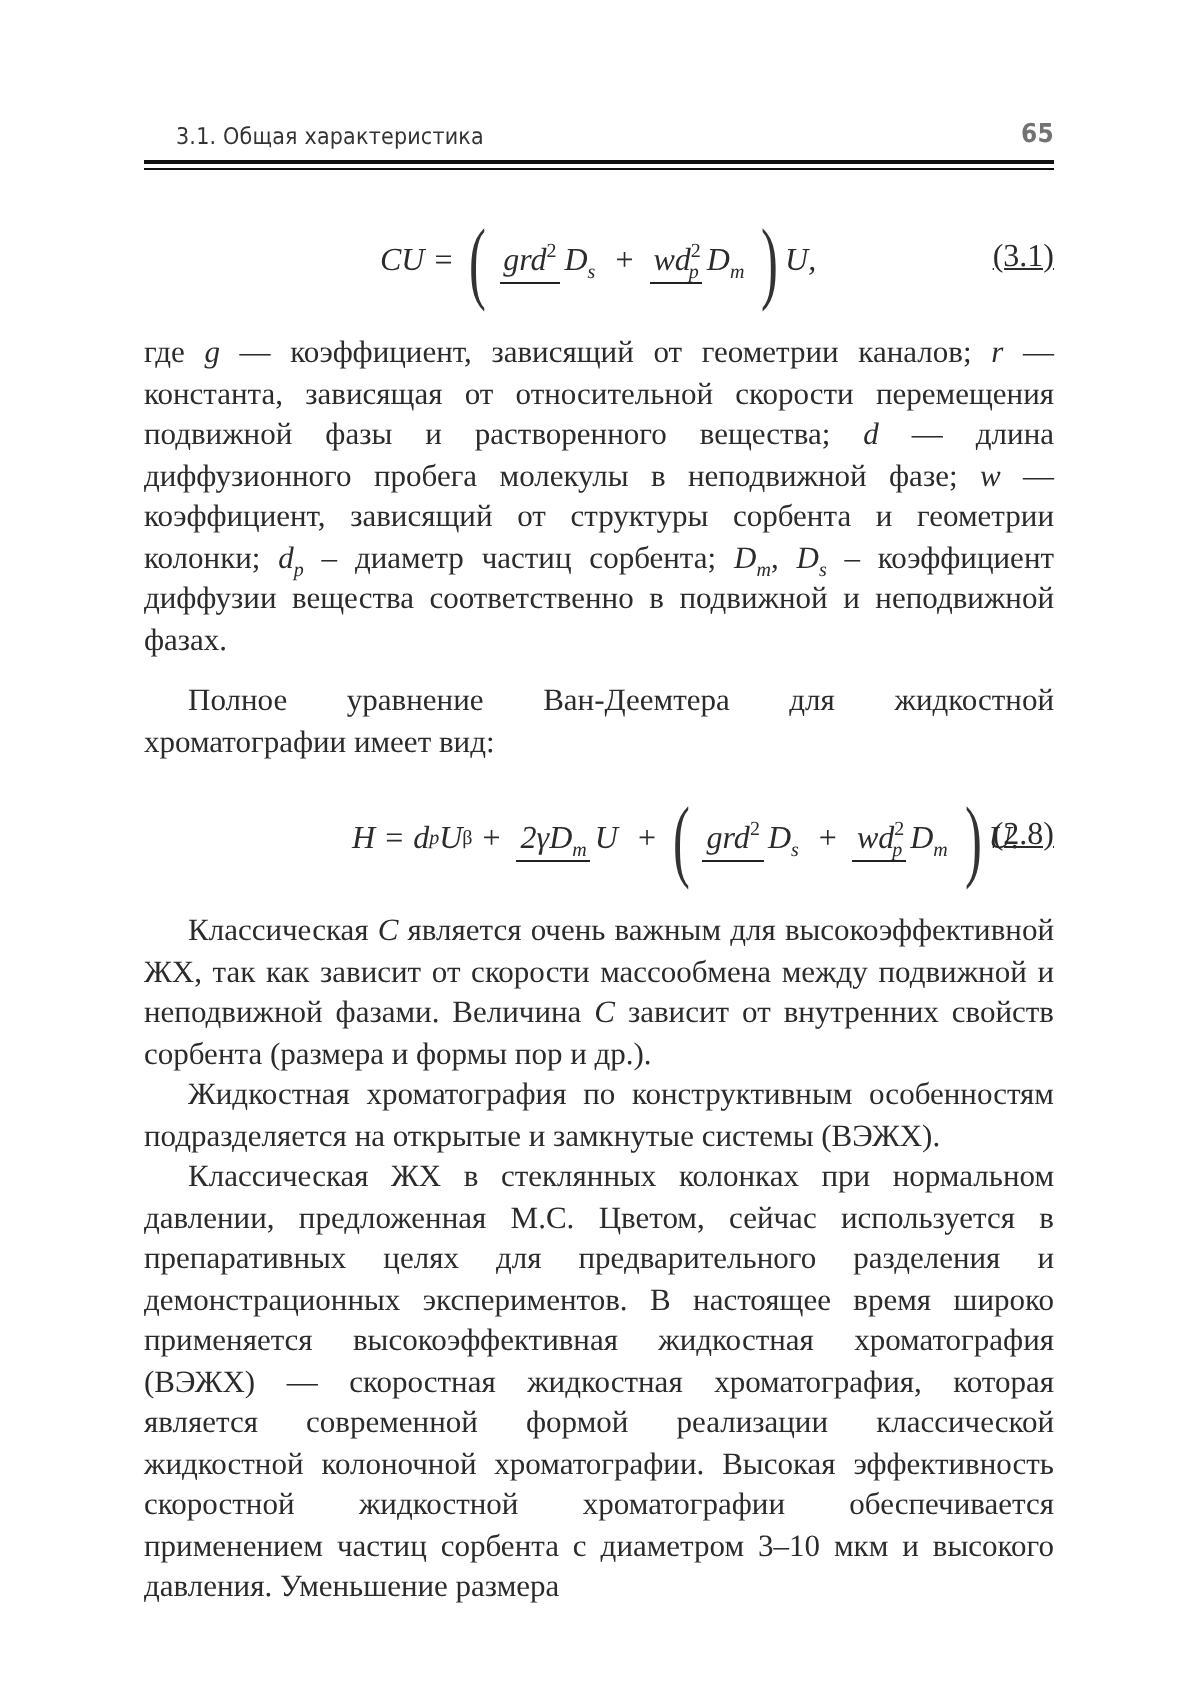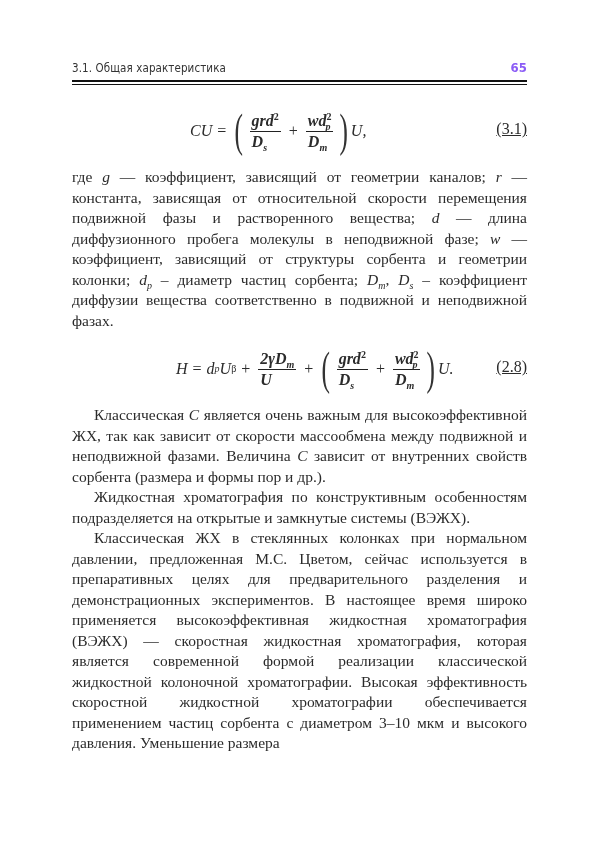--- a/index.html
+++ b/index.html
@@ -7,43 +7,43 @@
       width: 600px; height: 852px; background: #ffffff; color: #2b2b2b;
       position: relative; overflow: hidden;
       font-family: "Liberation Serif", "DejaVu Serif", serif;
     }
     .page { position: absolute; left: 72px; top: 0; width: 455px; }
     .running-head {
       position: absolute; top: 61px; left: 0; width: 455px; height: 16px;
       font-family: "DejaVu Sans Condensed", "DejaVu Sans", "Liberation Sans", sans-serif;
       font-size: 11.5px; color: #333; letter-spacing: 0.1px;
     }
-    .running-head .section { position: absolute; left: 0; top: 0; text-align: center; }
-    .running-head .pageno { position: absolute; right: 0; top: -1px; font-weight: bold; font-size: 13px; color:#8b5cf6; }
+    .running-head .section { position: absolute; left: 16px; top: 0; text-align: center; }
+    .running-head .pageno { position: absolute; right: 0; top: -1px; font-weight: bold; font-size: 13px; color:#737373; }
     .rule-thick { position: absolute; top: 80px; left: 0; width: 455px; height: 2px; background: #111; }
     .rule-thin  { position: absolute; top: 84px; left: 0; width: 455px; height: 1px; background: #111; }
 
     .body-text {
       position: absolute; top: 93px; left: 0; width: 455px;
       font-size: 15.5px; line-height: 20.5px; text-align: justify;
       hyphens: manual;
     }
     p { margin: 0; text-indent: 0; }
     p.indent { text-indent: 22px; }
     p.gap { margin-top: 10px; }
     i { font-style: italic; }
     sub, sup { font-size: 10px; line-height: 0; }
 
     .equation {
       position: relative; height: 64px; margin: 6px 0 4px 0;
       font-size: 16px;
     }
     .eq-body { position: absolute; top: 0; display: flex; align-items: center; height: 64px; }
     .eq-num { position: absolute; right: 0; top: 20px; font-size: 16px; text-decoration: underline; }
-    .frac { display: inline-flex; flex-direction: column; align-items: flex-start; margin: 0 3px; vertical-align: middle; font-weight: bold; }
+    .frac { display: inline-flex; flex-direction: row; align-items: center; margin: 0 3px; vertical-align: middle; }
     .frac .num { padding: 0 2px; border-bottom: 1px solid #222; line-height: 20px; }
     .frac .den { padding: 0 2px; line-height: 20px; }
     .paren { font-size: 46px; font-weight: 100; line-height: 64px; transform: scaleX(0.55); display: inline-block; color:#333; }
     .op { margin: 0 5px; }
   </style>
 </head>
 <body>
 
 <div class="page">
   <div class="running-head">
@@ -70,20 +70,21 @@
           <span class="den"><i>D</i><sub><i>m</i></sub></span>
         </span>
         <span class="paren">)</span>
         <i>U,</i>
       </div>
       <span class="eq-num">(3.1)</span>
     </div>
 
     <p><span>где </span><i>g</i><span> — коэффициент, зависящий от геометрии каналов; </span><i>r</i><span> — константа, зависящая от относительной скорости перемещения подвижной фазы и растворенного вещества; </span><i>d</i><span> — длина диффузионного пробега молекулы в неподвижной фазе; </span><i>w</i><span> — коэффициент, зависящий от структуры сорбента и геометрии колонки; </span><i>d</i><sub><i>p</i></sub><span> – диаметр частиц сорбента; </span><i>D</i><sub><i>m</i></sub><span>, </span><i>D</i><sub><i>s</i></sub><span> – коэффициент диффузии вещества соответственно в подвижной и неподвижной фазах.</span></p>
 
+    <p class="indent gap">Полное уравнение Ван-Деемтера для жидкостной хроматографии имеет вид:</p>
 
     <div class="equation">
       <div class="eq-body" style="left:104px;">
         <i>H</i>
         <span class="op">=</span>
         <i>d</i>
           <sub><i>p</i></sub>
           <i>U</i>
           <sup>β</sup>
         <span class="op">+</span>

